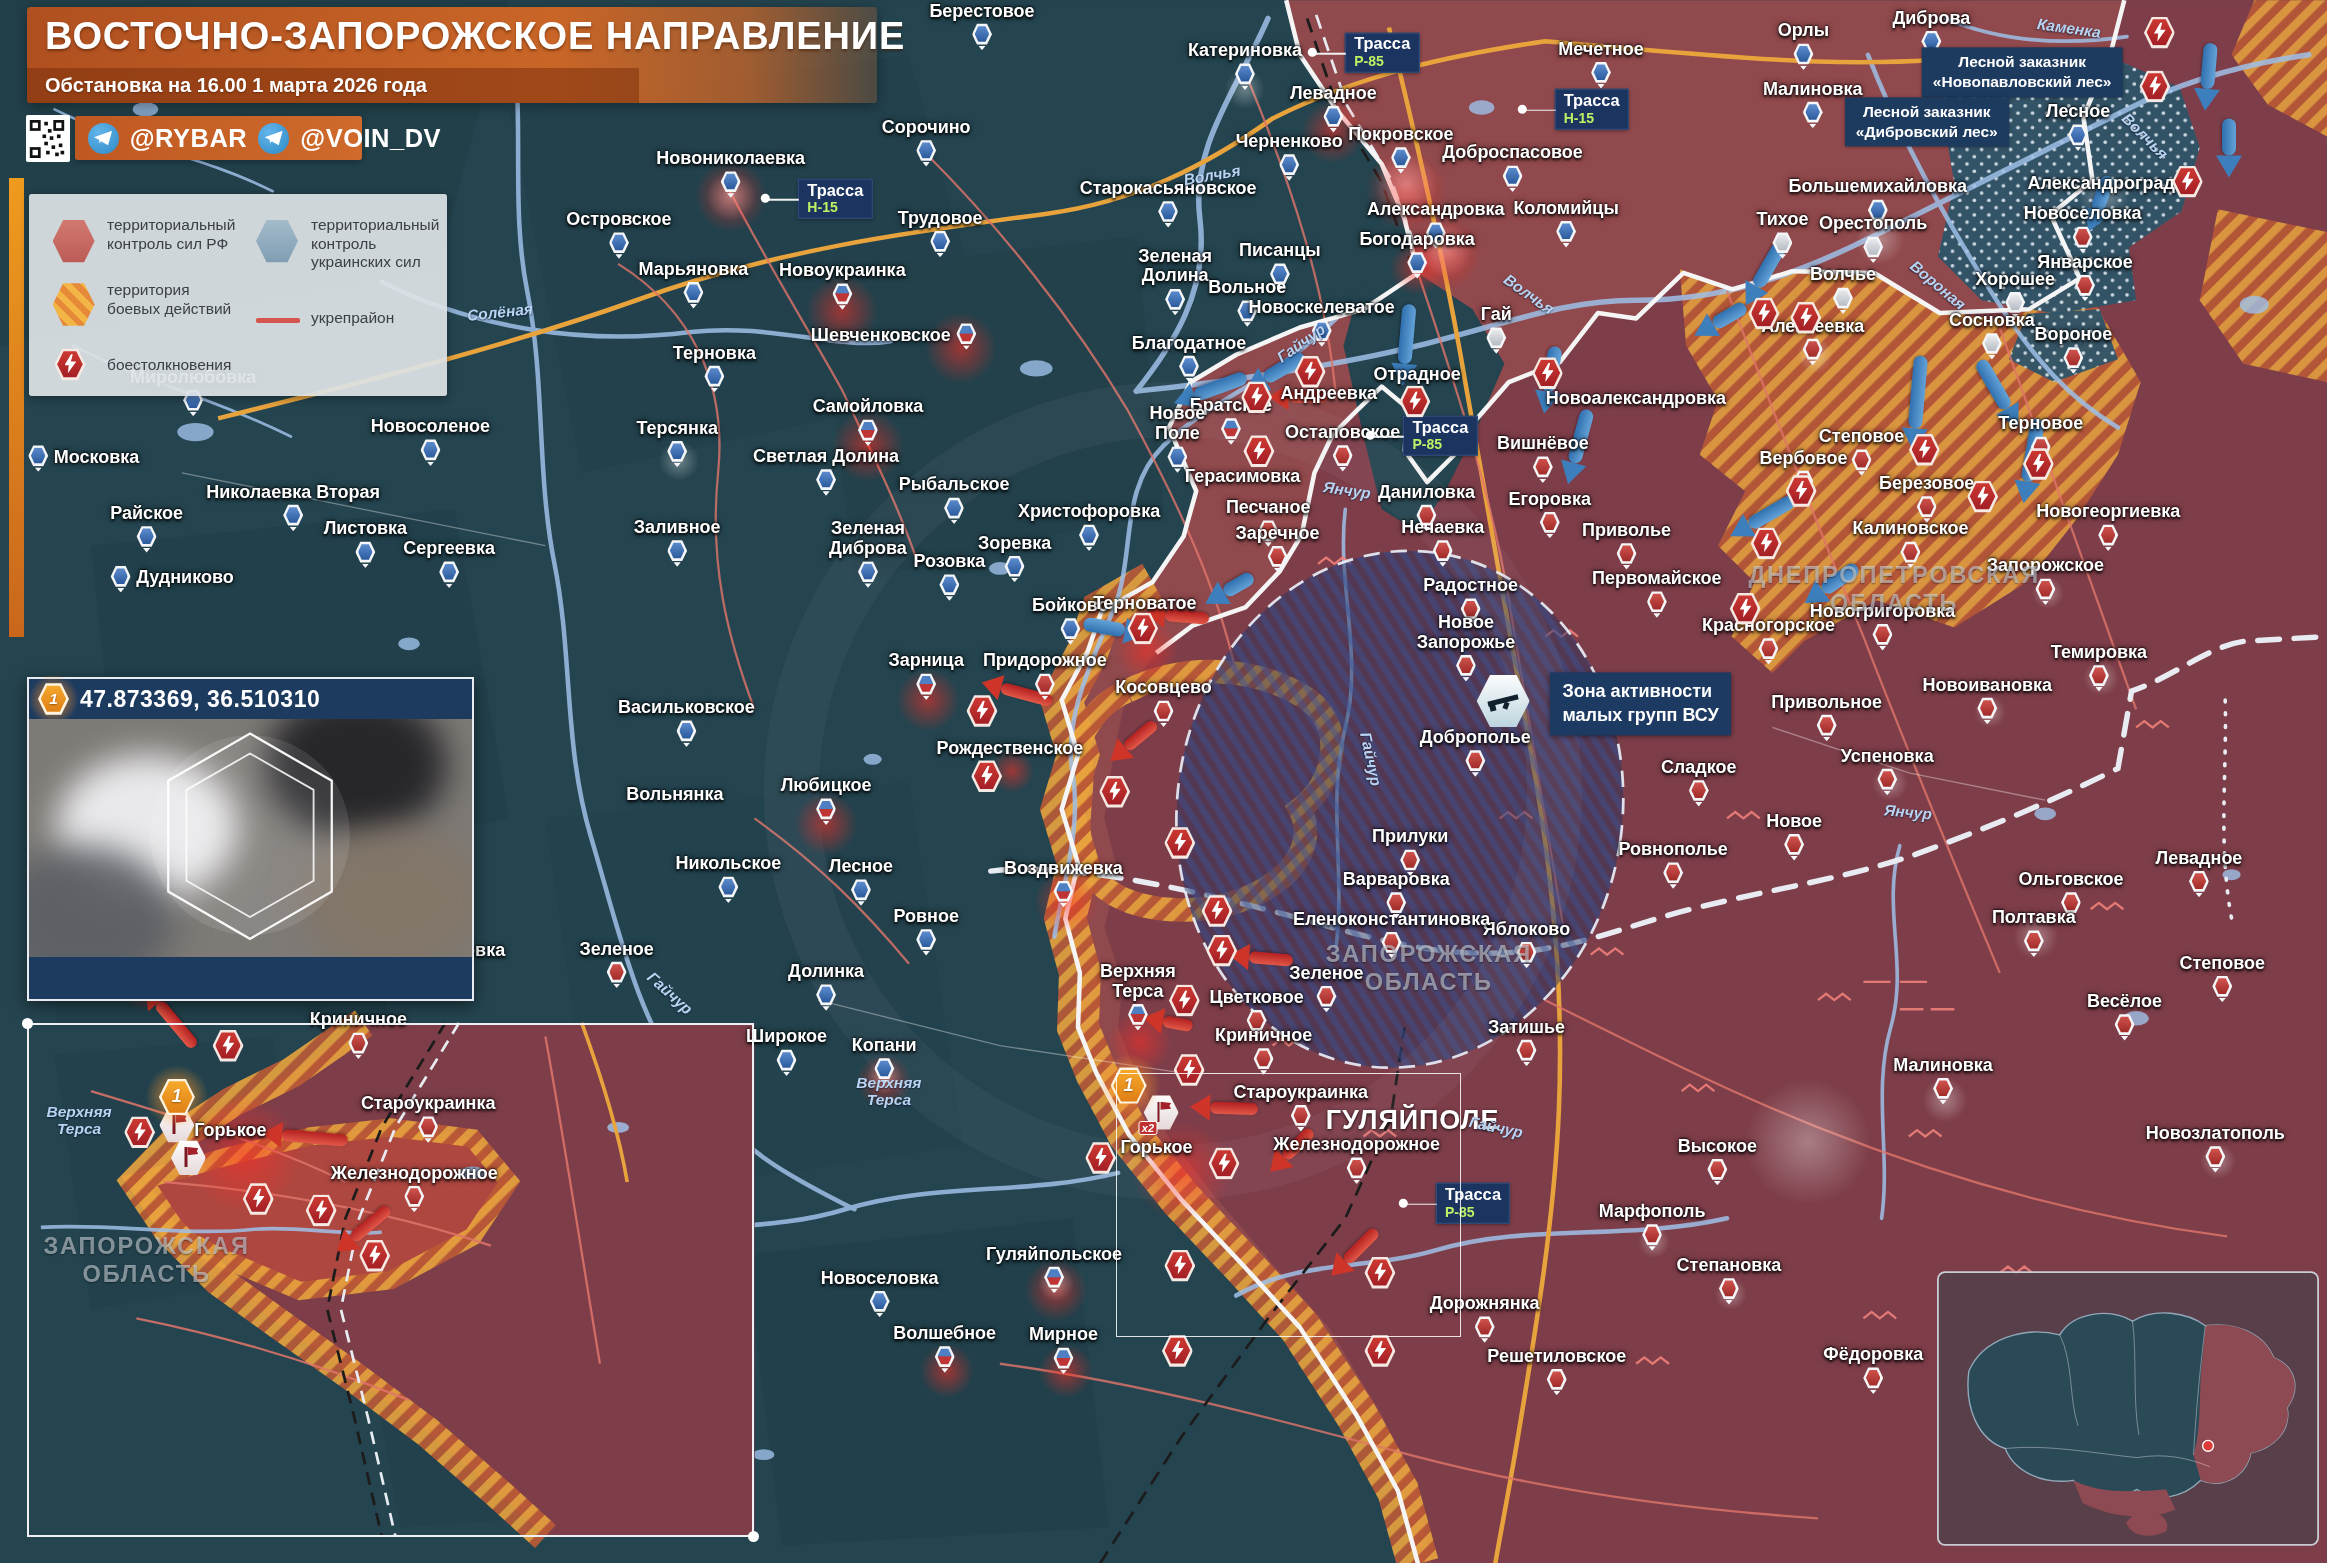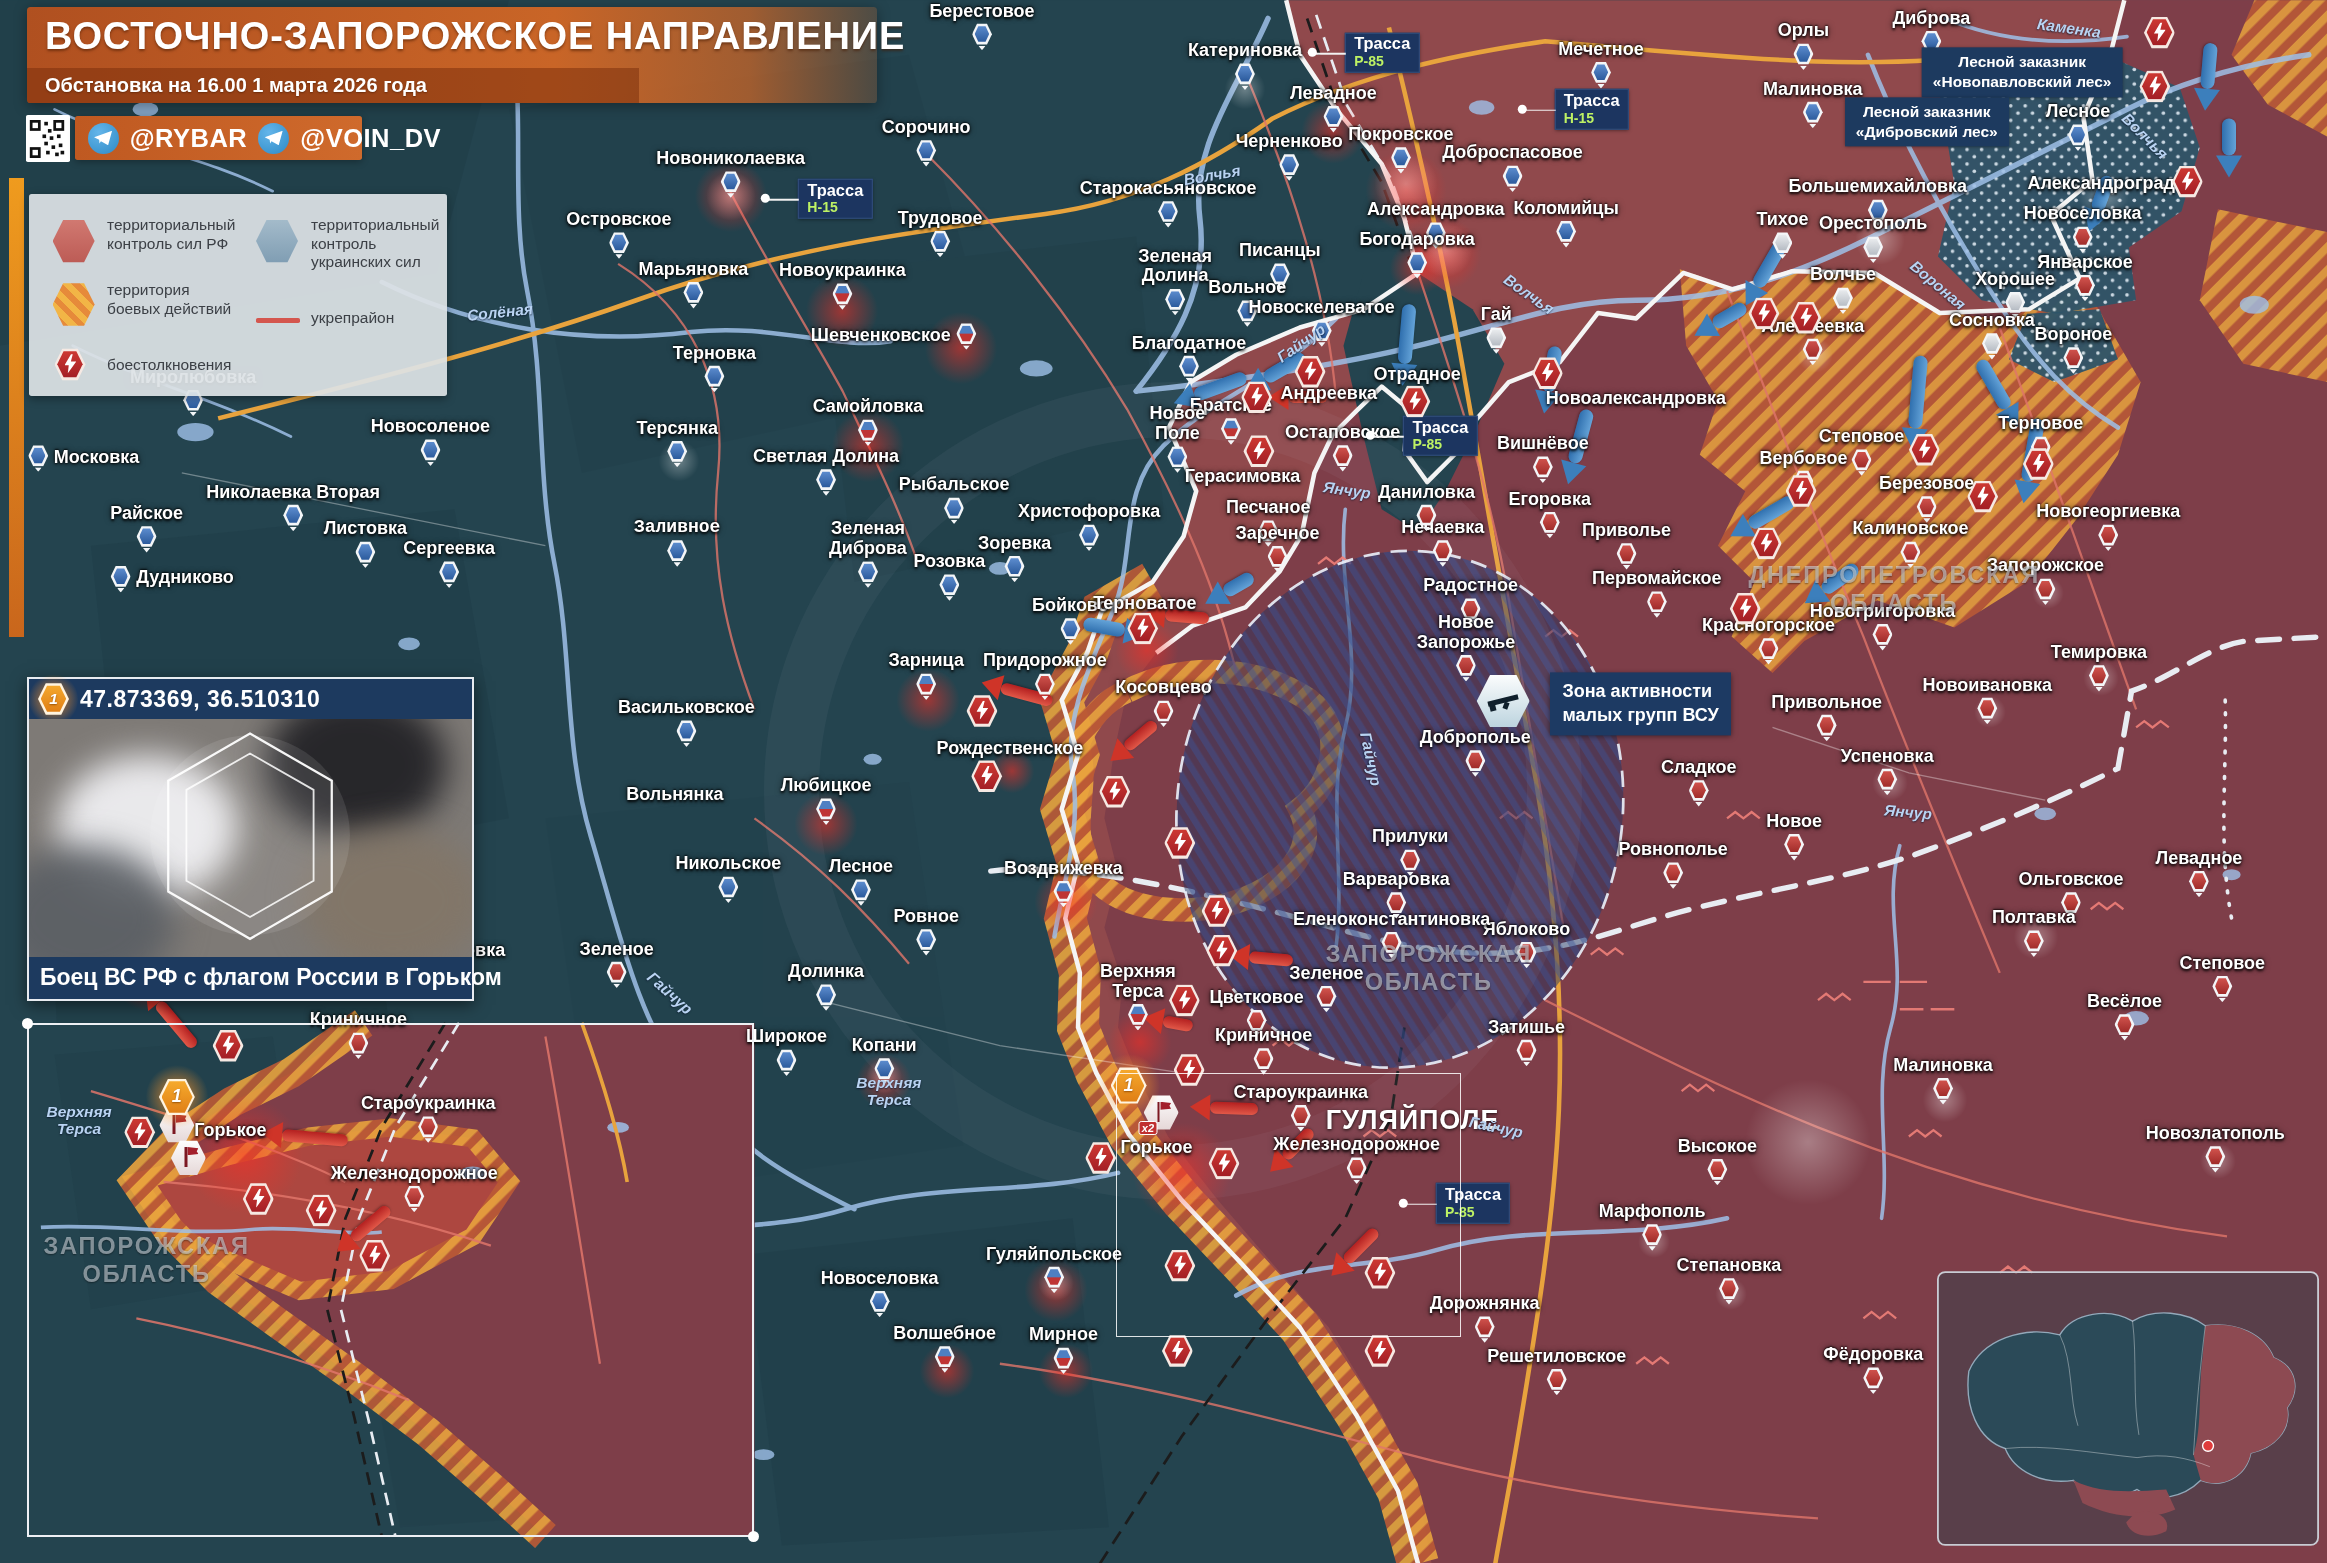--- a/index.html
+++ b/index.html
@@ -1421,21 +1421,21 @@
         </div>
       </div>
       <div class="town" style="left: 29.1%; top: 31.2%;">
         <div class="tname" style="white-space: pre-line;">Терсянка</div>
         <div class="pin pin-b">
           <i class="ph"></i>
           <i class="pc"></i>
           <i class="pt"></i>
         </div>
       </div>
-      <div class="town" style="left: 29.1%; top: 38.2%; font-family: Liberation Mono, monospace;">
+      <div class="town" style="left: 29.1%; top: 38.2%;">
         <div class="tname" style="white-space: pre-line;">Заливное</div>
         <div class="pin pin-b">
           <i class="ph"></i>
           <i class="pc"></i>
           <i class="pt"></i>
         </div>
       </div>
       <div class="town" style="left: 8.3%; top: 27.6%;">
         <div class="tname" style="white-space: pre-line;">Миролюбовка</div>
         <div class="pin pin-b">
@@ -1900,21 +1900,20 @@
     <div class="blurblob" style="left:27px;top:36px;background:rgba(245,245,248,0.9);"></div>
     <div class="blurblob" style="left:236px;top:-27px;background:rgba(30,30,34,0.9);"></div>
     <div class="blurblob" style="left:273px;top:109px;background:rgba(130,118,102,0.85);"></div>
     <div class="blurblob" style="left:-36px;top:127px;background:rgba(90,94,100,0.9);"></div>
     <svg width="442" height="238" viewBox="0 0 486 262" style="position:absolute;left:0;top:0;">
       <polygon points="243,16 333,68 333,190 243,242 153,190 153,68" fill="none" stroke="#fff" stroke-width="2.5" opacity="0.95"></polygon>
       <polygon points="243,38 313,78 313,178 243,218 173,178 173,78" fill="none" stroke="#fff" stroke-width="2" opacity="0.85"></polygon>
       <circle cx="243" cy="128" r="110" fill="rgba(255,255,255,0.10)"></circle>
     </svg>
   </div>
-  <div class="pcaption">Боец ВС РФ с флагом России в Горьком</div>
 </div>
 
 <div class="insetframe"></div>
 <div class="srcrect"></div>
 
 <div class="minimap">
   <svg viewBox="0 0 420 302" width="382" height="275">
     <rect x="1" y="1" width="418" height="300" rx="8" fill="rgba(58,64,74,0.55)" stroke="#c8ccd4" stroke-width="2"></rect>
     <path d="M35,110 C50,75 95,60 135,70 C150,45 190,40 215,55 C240,40 275,45 295,60 C330,55 360,70 370,95 C395,105 400,130 385,150 C390,175 370,195 345,200 C340,225 315,240 290,230 C270,250 240,255 220,240 C195,255 165,250 150,230 C115,235 85,220 75,195 C45,185 30,150 35,110 Z" fill="#2b4a58" stroke="#93a9ba" stroke-width="1.5"></path>
     <path d="M295,60 C330,55 360,70 370,95 C395,105 400,130 385,150 C390,175 370,195 345,200 C340,225 315,240 290,230 L282,202 C292,170 287,130 292,95 Z" fill="#8d4a52"></path>

